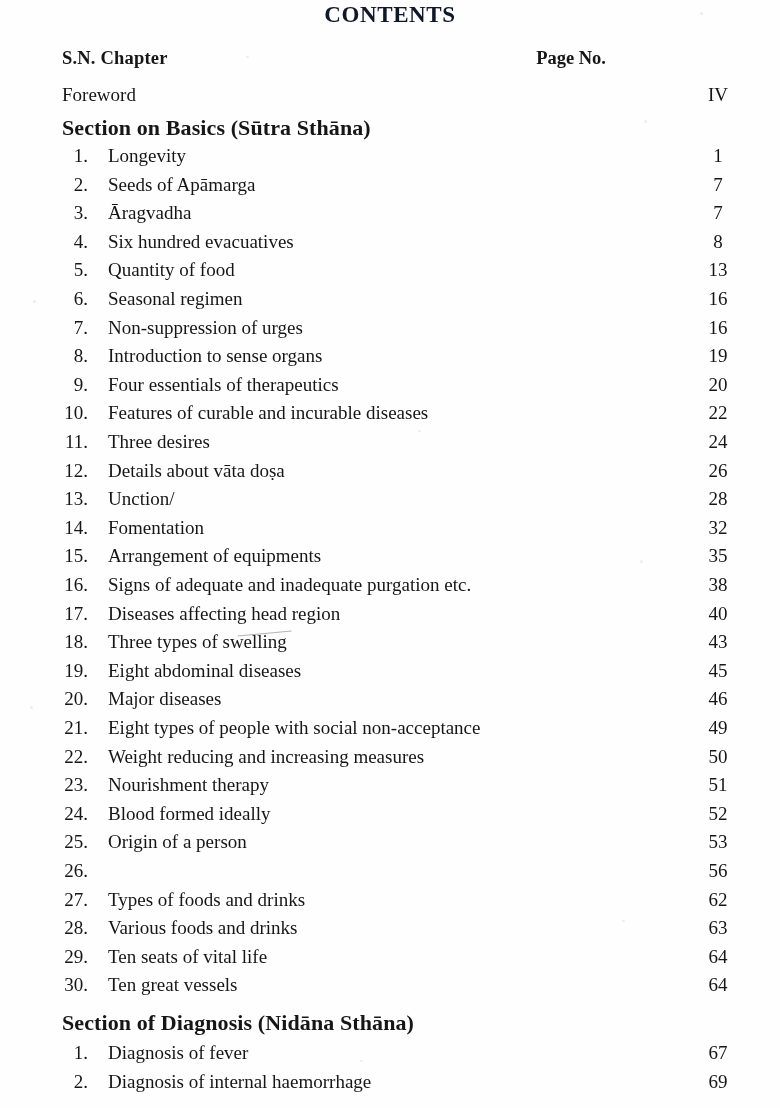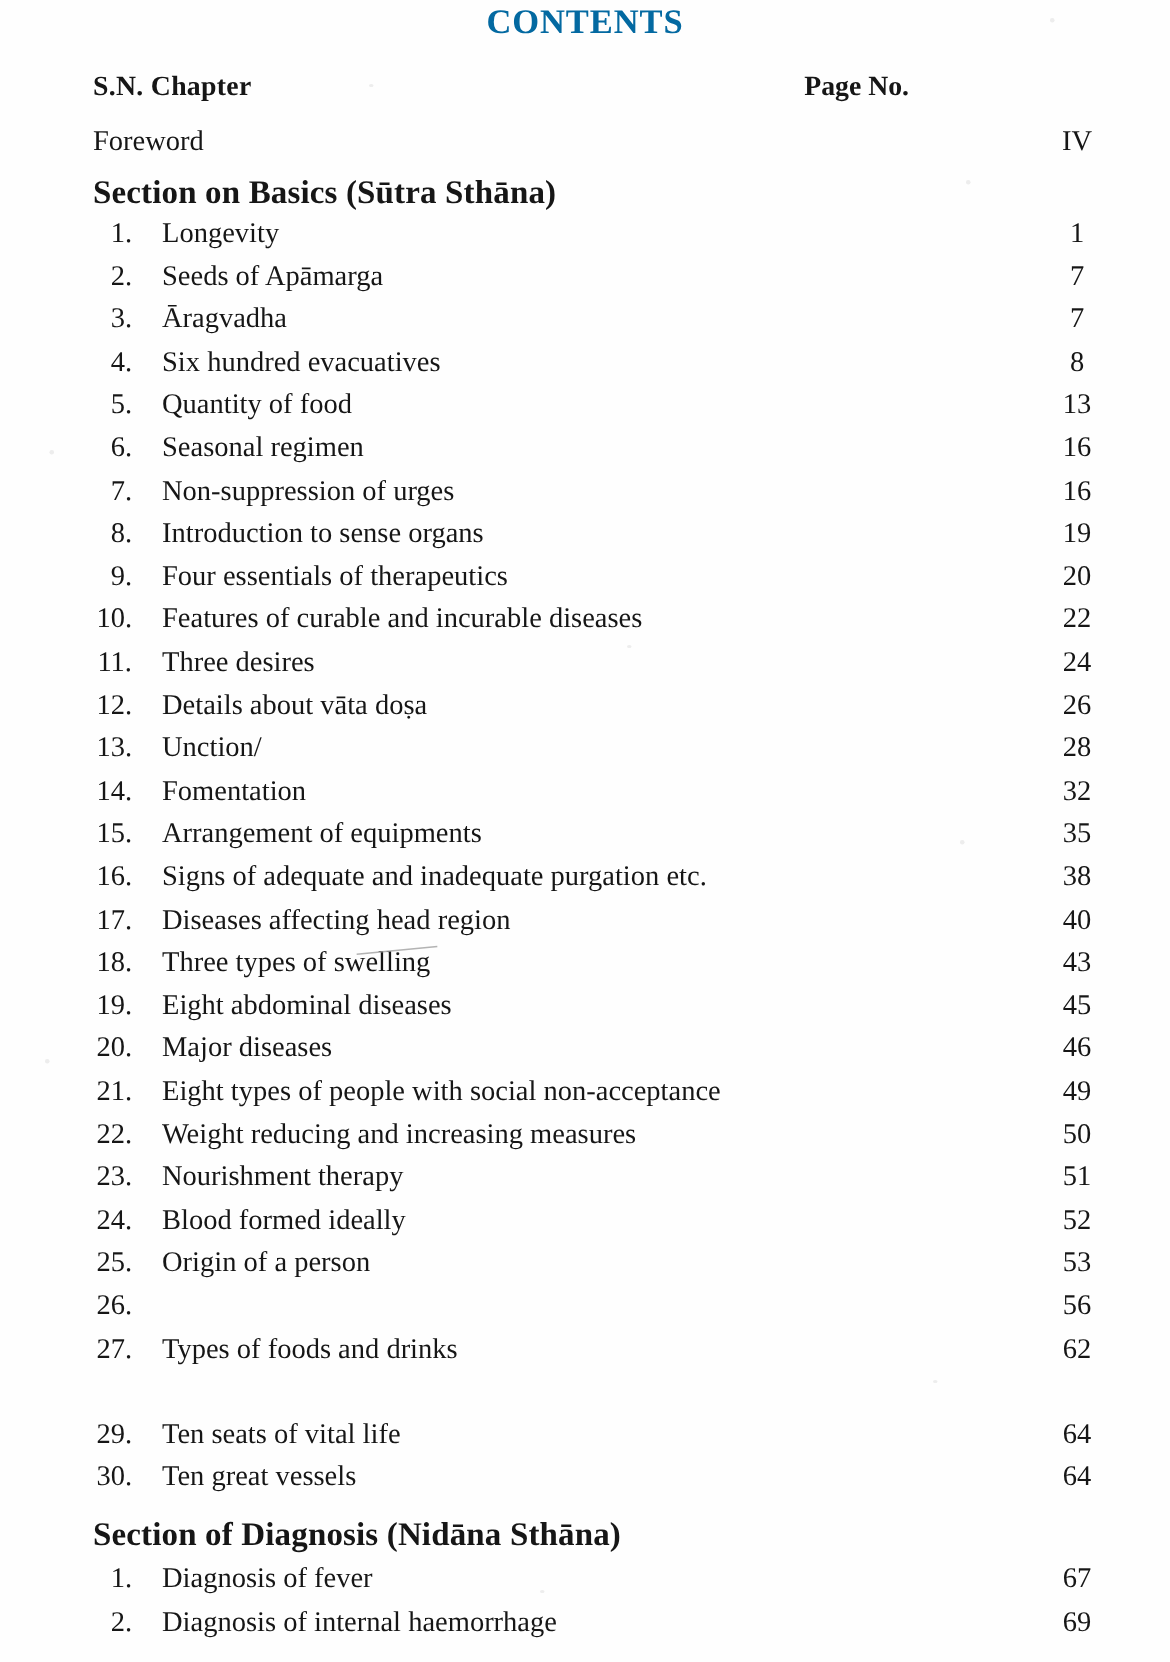--- a/index.html
+++ b/index.html
@@ -35,21 +35,21 @@
   
   .doc-title {
     position: absolute;
     top: 2px;
     left: 0;
     width: 780px;
     text-align: center;
     font-weight: bold;
     font-size: 23px;
     letter-spacing: .6px;
-    color: #0369a1;
+    color: #0f172a;
   }
 
   
   .col-head {
     position: absolute;
     top: 48px;
     left: 0;
     width: 780px;
     height: 24px;
   }
@@ -285,20 +285,25 @@
   </div>
   <div class="row" style="top:860px;padding-left:40px;">
     <div class="num">26.</div>
     <div class="page">56</div>
   </div>
   <div class="row" style="top:888.6px;">
     <div class="num">27.</div>
     <div class="title">Types of foods and drinks</div>
     <div class="page">62</div>
   </div>
+  <div class="row" style="top:917.2px;">
+    <div class="num">28.</div>
+    <div class="title">Various foods and drinks</div>
+    <div class="page">63</div>
+  </div>
   <div class="row" style="top:945.8px;">
     <div class="num">29.</div>
     <div class="title">Ten seats of vital life</div>
     <div class="page">64</div>
   </div>
   <div class="row" style="top:974.4px;">
     <div class="num">30.</div>
     <div class="title">Ten great vessels</div>
     <div class="page">64</div>
   </div>

